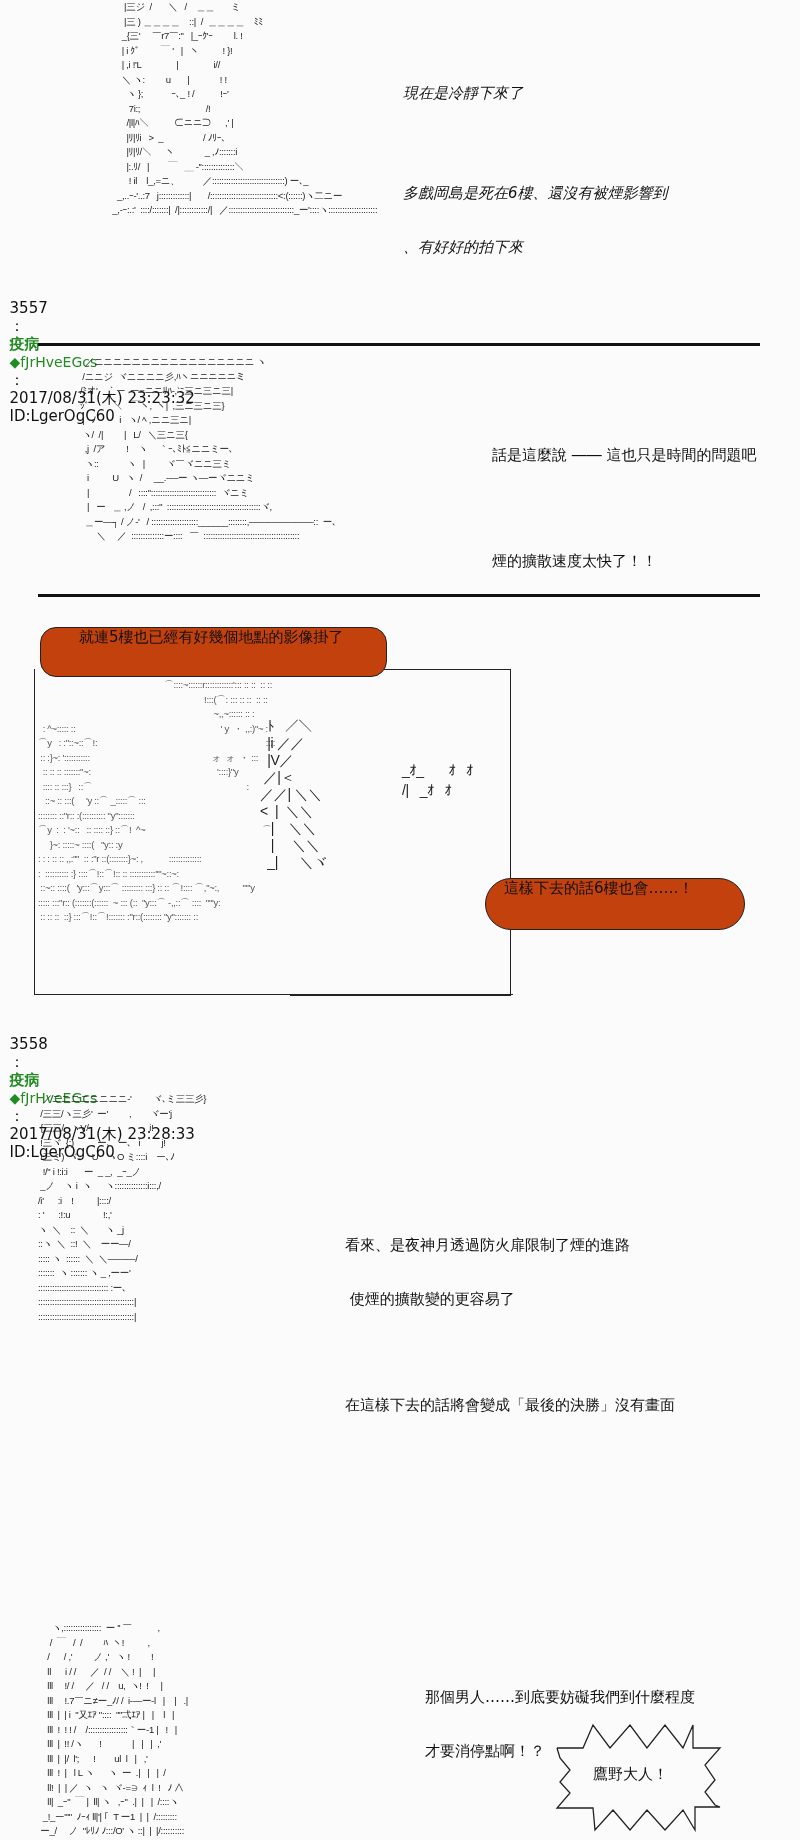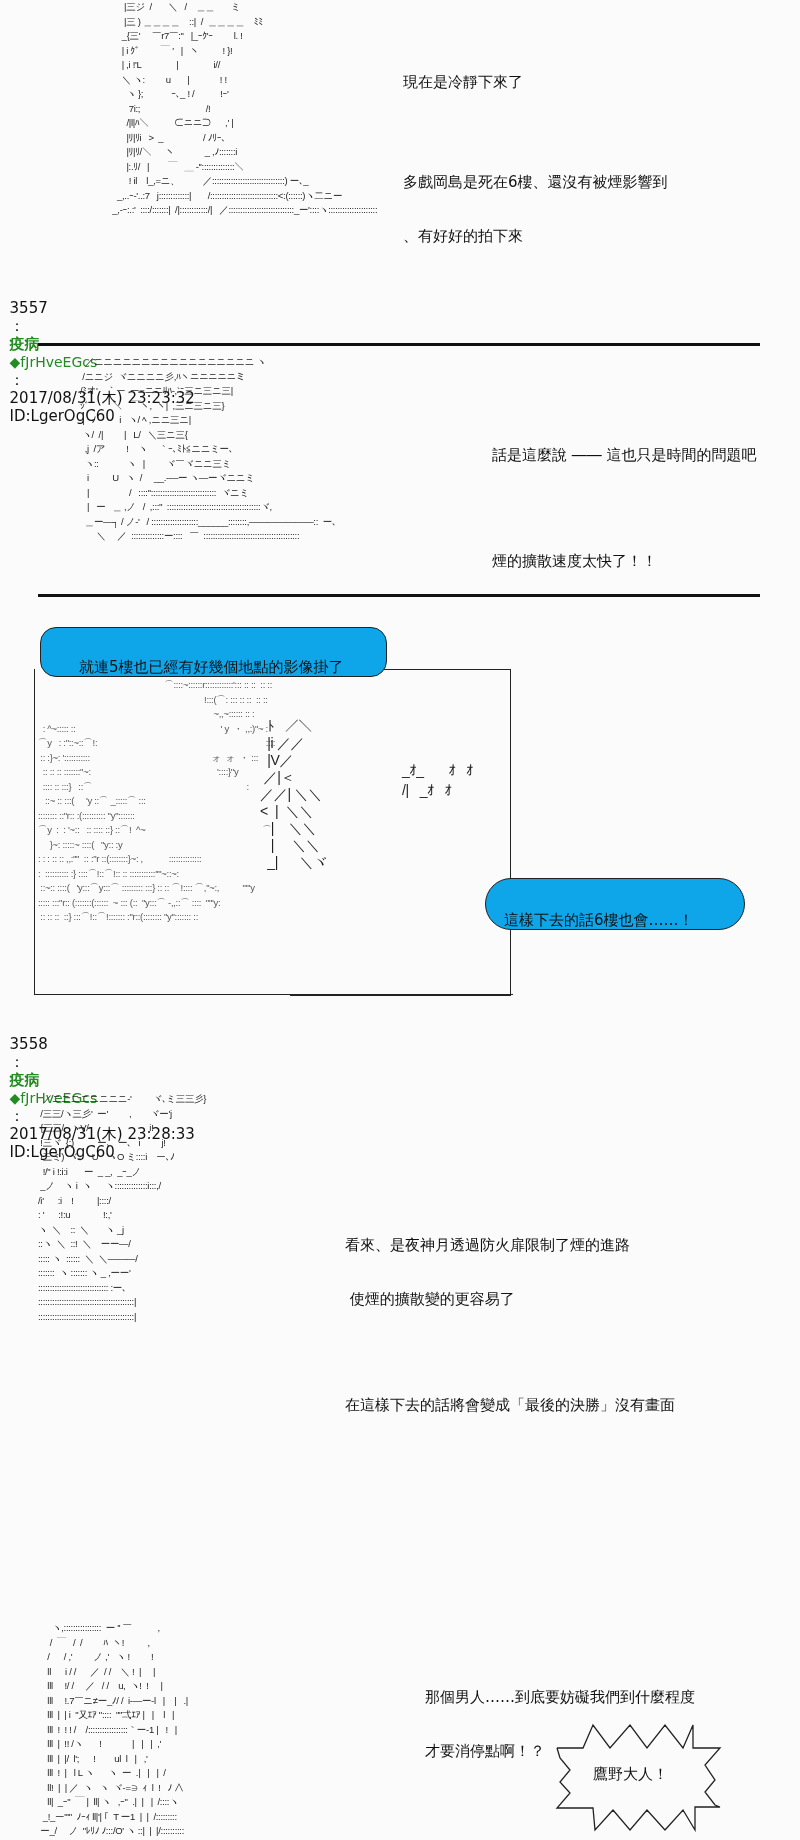--- a/index.html
+++ b/index.html
@@ -6,22 +6,22 @@
   body { width:800px; height:1840px; position:relative; overflow:hidden;
          font-family:"DejaVu Sans", sans-serif; color:#111; }
   .aa { position:absolute; margin:0; white-space:pre; font-family:Liberation Sans, sans-serif;
         font-size:9.5px; line-height:14.5px; color:#222; letter-spacing:-0.3px; }
   .txt { position:absolute; font-size:15px; line-height:18px; white-space:pre; color:#111; }
   .hdr { position:absolute; left:0; font-size:15px; line-height:18px; white-space:pre; color:#111; }
   .hdr .name { color:#228b22; font-weight:bold; }
   .hdr .trip { color:#228b22; font-size:14px; }
   .hr { position:absolute; height:3px; background:#111; }
   .frame { position:absolute; border:1.5px solid #222; }
-  .bubble { position:absolute; border:1.5px solid #222; border-radius:16px; background:#0ea5e9;
-            font-size:15px; line-height:18px; white-space:pre; display:flex; align-items:flex-end; }
+  .bubble { position:absolute; border:1.5px solid #222; border-radius:16px; background:#c2410c;
+            font-size:15px; line-height:18px; white-space:pre; display:flex; align-items:flex-start; }
   .burst { position:absolute; }
   .burst-text { position:absolute; font-size:15px; white-space:pre; }
 </style>
 </head>
 <body>
 
 <pre class="aa" style="left:110px; top:0px;">      |三ジ  /       ＼   /    ＿＿       ミ
       |三 ) ＿＿＿＿    ::|  /  ＿＿＿＿    ﾐﾐ
      _{三'     ￣r7￣:"   |_ｰｸ'ｰ         l. !
      | i ｸﾞ         ￣ '   |   ヽ          ! }!
@@ -30,21 +30,21 @@
        ヽ };            ｰ､_ ! /           !ｰ'
         7i:;                            /!
        /|l|ﾊ＼           ⊂ニニ⊃      ,' |
        |ﾘ|ﾘi   &gt;  _                 / ﾉﾘｰ、
        |ﾘ|ﾘ/＼      ヽ             _ ,ﾉ:::::::i
        |:.ﾘ/   |        ￣   ＿ -''::::::::::::::＼
         ! il    l_,=ニ、          ／:::::::::::::::::::::::::::::::) ー､_
    _,..ｰ-'..:7   j:::::::::::::|       /:::::::::::::::::::::::::::::&lt;:(::::::)ヽ二ニー
  _,-ｰ:.:'  ::::/:::::::|  /|::::::::::::/|   ／::::::::::::::::::::::::::::_ー'::::ヽ:::::::::::::::::::::</pre>
 
-<div class="txt" style="left:403px; top:37px;">
+<div class="txt" style="left:403px; top:48px;font-style:italic;">
   <div>現在是冷靜下來了</div>
   <div style="height:10px;"></div>
   <div>多戲岡島是死在6樓、還沒有被煙影響到</div>
   <div>、有好好的拍下來</div>
 </div>
 
 <div class="hdr" style="top:281px;">
   <span>3557</span>
   <span>：</span>
   <span class="name">疫病</span>

